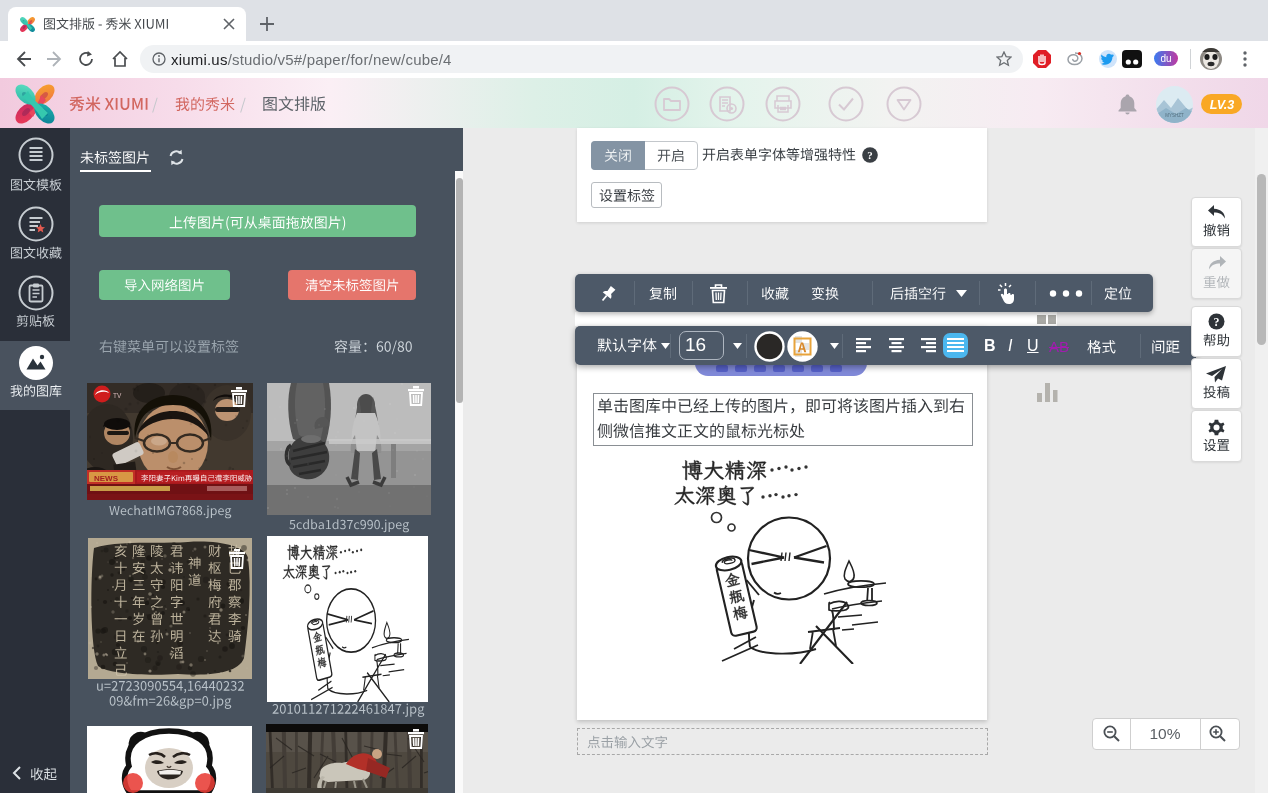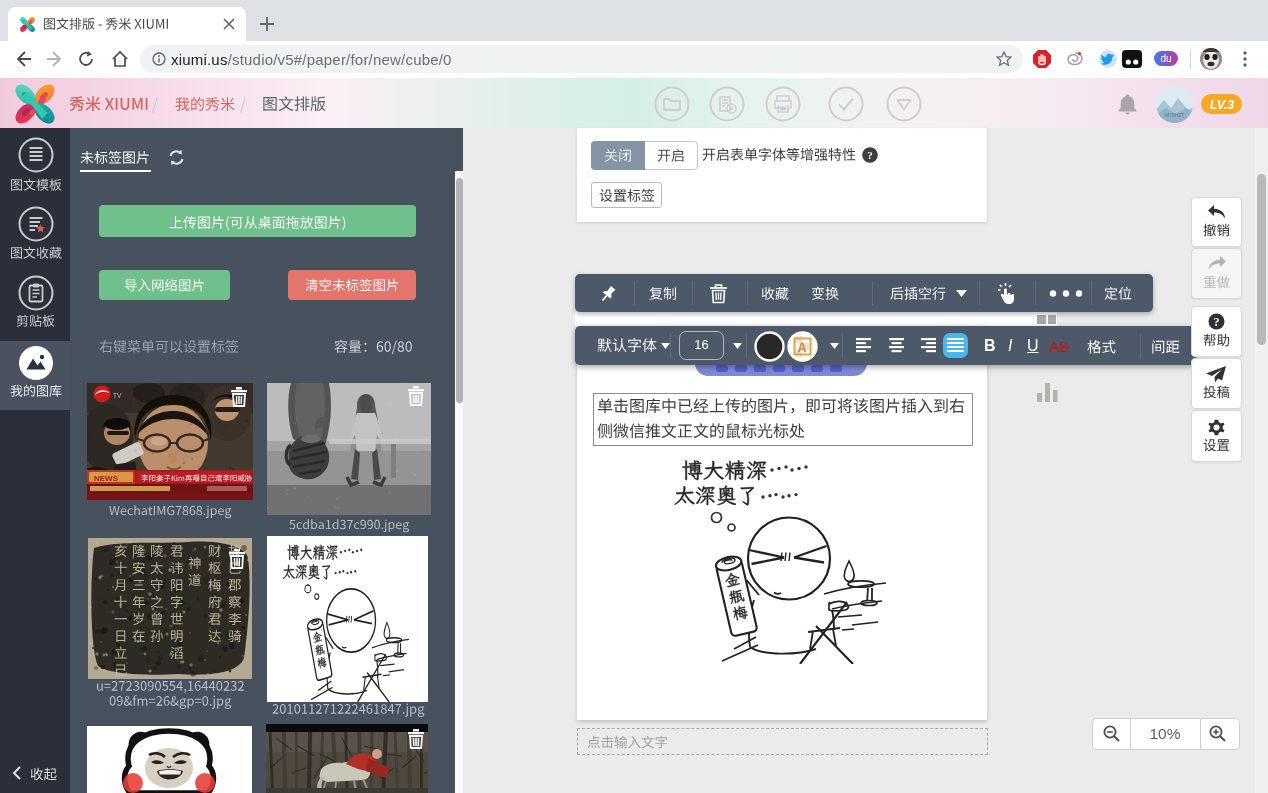--- a/index.html
+++ b/index.html
@@ -61,21 +61,21 @@
   </svg>
 <svg class="abs" style="left:111px;top:50px" width="18" height="18">
     <path d="M2 9 L9 2 L16 9 M4 8 L4 16 L14 16 L14 8" stroke="#494c4f" stroke-width="1.7" fill="none"></path>
   </svg>
 <div class="abs" style="left:140px;top:45px;width:883px;height:28px;background:#f0f2f4;border-radius:14px"></div>
 <svg class="abs" style="left:152px;top:52px" width="14" height="14">
     <circle cx="7" cy="7" r="6" stroke="#5f6368" stroke-width="1.3" fill="none"></circle>
     <path d="M7 6.2 L7 10.2" stroke="#5f6368" stroke-width="1.4"></path>
     <circle cx="7" cy="4" r="0.9" fill="#5f6368"></circle>
   </svg>
-<div class="abs" style="left:171px;top:51px;font-size:15px;color:#202124;letter-spacing:0.2px">xiumi.us<span style="color:#6b6f73">/studio/v5#/paper/for/new/cube/0</span></div>
+<div class="abs" style="left:171px;top:51px;font-size:15px;color:#202124;letter-spacing:0.2px">xiumi.us<span style="color:#6b6f73">/studio/v5#/paper/for/new/cube/4</span></div>
 <svg class="abs" style="left:996px;top:51px" width="16" height="16">
     <path d="M8 1 L10.1 5.6 L15 6.1 L11.3 9.4 L12.4 14.3 L8 11.7 L3.6 14.3 L4.7 9.4 L1 6.1 L5.9 5.6 Z" stroke="#6b6f73" stroke-width="1.3" fill="none"></path>
   </svg>
 <svg class="abs" style="left:1033px;top:50px" width="18" height="18">
     <path d="M5 0 L13 0 L18 5 L18 13 L13 18 L5 18 L0 13 L0 5 Z" fill="#e01e26"></path>
     <path d="M6 13 L6 6 M8 12 L8 4.5 M10 12 L10 4.5 M12 13 L12 6 M6 13 C6 15 12 15 12 13" stroke="#fff" stroke-width="1.4" fill="none"></path>
   </svg>
 <svg class="abs" style="left:1066px;top:50px" width="18" height="18">
     <path d="M9 3 C13 3 16 5.5 16 8.5 C16 12 12.5 14.5 8.5 14.5 C5 14.5 2 12.5 2 9.5 C2 6.5 5 4.5 8 4.8 C10.5 5 12 6.5 11.8 8.5 C11.6 10.3 10 11.5 8.5 11.2 C7.3 11 6.6 10 6.9 9" stroke="#9aa0a6" stroke-width="1.5" fill="none"></path>
     <circle cx="13.5" cy="3.5" r="1.6" fill="#d93025"></circle>
@@ -945,21 +945,21 @@
     <path transform="translate(0,14.70) scale(0.014000,-0.014000)" d="M224 378C203 197 148 54 36 -33C54 -44 85 -69 97 -83C164 -25 212 51 247 144C339 -29 489 -64 698 -64H932C935 -42 949 -6 960 12C911 11 739 11 702 11C643 11 588 14 538 23V225H836V295H538V459H795V532H211V459H460V44C378 75 315 134 276 239C286 280 294 324 300 370ZM426 826C443 796 461 758 472 727H82V509H156V656H841V509H918V727H558C548 760 522 810 500 847Z M1369 658V585H1914V658ZM1435 509C1465 370 1495 185 1503 80L1577 102C1567 204 1536 384 1503 525ZM1570 828C1589 778 1609 712 1617 669L1692 691C1682 734 1660 797 1641 847ZM1326 34V-38H1955V34H1748C1785 168 1826 365 1853 519L1774 532C1756 382 1716 169 1678 34ZM1286 836C1230 684 1136 534 1038 437C1051 420 1073 381 1081 363C1115 398 1148 439 1180 484V-78H1255V601C1294 669 1329 742 1357 815Z" fill="#fff"></path>
   </svg>
 <div class="abs" style="left:575px;top:326px;width:621px;height:39px;background:#4d5968;border-radius:5px;box-shadow:0 2px 6px rgba(0,0,0,0.35)"></div>
 <svg style="position:absolute;left:597.0px;top:335.2px;overflow:visible" width="64" height="21">
     <path transform="translate(0,15.75) scale(0.015000,-0.015000)" d="M760 760C801 710 850 640 871 597L924 631C901 673 851 739 809 788ZM165 701C182 652 194 588 196 546L236 557C233 597 220 661 202 710ZM203 119C211 63 215 -8 213 -55L265 -49C266 -3 261 69 251 124ZM301 119C318 69 331 3 333 -40L384 -28C380 13 366 79 347 129ZM402 125C421 84 439 32 444 -2L494 17C488 50 470 101 449 140ZM114 142C96 88 65 11 33 -37L86 -62C116 -12 144 65 164 120ZM371 711C362 664 342 592 327 550L361 536C378 576 398 641 416 694ZM683 839V612L682 551H515V480H679C667 313 624 126 479 -32C499 -44 523 -61 537 -76C644 45 698 181 725 316C766 147 830 7 928 -76C940 -57 963 -31 980 -18C856 74 785 264 749 480H950V551H748L749 612V839ZM148 752H266V505H148ZM315 752H426V505H315ZM82 378V317H257V239L60 229L65 162C179 170 341 180 498 191L499 252L323 242V317H484V378H323V450H486V806H89V450H257V378Z M1142 775C1192 729 1260 663 1292 625L1345 680C1311 717 1242 778 1192 821ZM1622 839C1620 500 1625 149 1372 -28C1392 -40 1416 -63 1429 -80C1563 17 1630 161 1663 327C1701 186 1772 17 1913 -79C1926 -60 1948 -38 1968 -24C1749 117 1703 434 1690 531C1697 631 1697 736 1698 839ZM1047 526V454H1215V111C1215 63 1181 29 1160 15C1174 2 1195 -24 1202 -40C1216 -21 1243 0 1434 134C1427 149 1417 177 1412 197L1288 114V526Z M2460 363V300H2069V228H2460V14C2460 0 2455 -5 2437 -6C2419 -6 2354 -6 2287 -4C2300 -24 2314 -58 2319 -79C2404 -79 2457 -78 2492 -67C2528 -54 2539 -32 2539 12V228H2930V300H2539V337C2627 384 2717 452 2779 516L2728 555L2711 551H2233V480H2635C2584 436 2519 392 2460 363ZM2424 824C2443 798 2462 765 2475 736H2080V529H2154V664H2843V529H2920V736H2563C2549 769 2523 814 2497 847Z M3251 836C3201 685 3119 535 3030 437C3045 420 3067 380 3074 363C3104 397 3133 436 3160 479V-78H3232V605C3266 673 3296 745 3321 816ZM3416 175V106H3581V-74H3654V106H3815V175H3654V521C3716 347 3812 179 3916 84C3930 104 3955 130 3973 143C3865 230 3761 398 3702 566H3954V638H3654V837H3581V638H3298V566H3536C3474 396 3369 226 3259 138C3276 125 3301 99 3313 81C3419 177 3517 342 3581 518V175Z" fill="#fff"></path>
   </svg>
 <svg class="abs" style="left:661px;top:343px" width="9" height="6">
     <path d="M0 0 L9 0 L4.5 6 Z" fill="#fff"></path>
   </svg>
 <div class="abs" style="left:679px;top:331px;width:45px;height:29px;border:1.5px solid #aeb6c0;border-radius:7px;box-sizing:border-box"></div>
-<div class="abs" style="left:685px;top:331px;width:33px;height:29px;color:#fff;font-size:13px;line-height:28px;text-align:center">16</div>
+<div class="abs" style="left:685px;top:331px;width:33px;height:29px;color:#fff;font-size:19px;line-height:28px;text-align:left">16</div>
 <svg class="abs" style="left:733px;top:343px" width="9" height="6">
     <path d="M0 0 L9 0 L4.5 6 Z" fill="#fff"></path>
   </svg>
 <svg class="abs" style="left:754px;top:331px" width="31" height="31">
     <circle cx="15.5" cy="15.5" r="15.2" fill="#fff"></circle>
     <circle cx="15.5" cy="15.5" r="12.8" fill="#2a2826"></circle>
   </svg>
 <svg class="abs" style="left:787px;top:331px" width="31" height="31">
     <circle cx="15.5" cy="15.5" r="15.2" fill="#fff"></circle>
     <rect x="8" y="5" width="7" height="7" fill="#e4e4e4"></rect>
@@ -993,21 +993,21 @@
     <rect x="7" y="12" width="10" height="2.2" fill="#fff"></rect>
   </svg>
 <div class="abs" style="left:943px;top:333px;width:25px;height:25px;background:#4bb7ef;border-radius:7px"></div>
 <div class="abs" style="left:947px;top:337.5px;width:17px;height:2.3px;background:#fff"></div>
 <div class="abs" style="left:947px;top:341.6px;width:17px;height:2.3px;background:#fff"></div>
 <div class="abs" style="left:947px;top:345.7px;width:17px;height:2.3px;background:#fff"></div>
 <div class="abs" style="left:947px;top:349.8px;width:17px;height:2.3px;background:#fff"></div>
 <div class="abs" style="left:984px;top:337px;font-size:16px;font-weight:bold;color:#fff">B</div>
 <div class="abs" style="left:1008px;top:337px;font-size:16px;font-style:italic;color:#fff">I</div>
 <div class="abs" style="left:1027px;top:337px;font-size:16px;color:#fff;text-decoration:underline">U</div>
-<div class="abs" style="left:1049px;top:338px;font-size:15px;color:#b91c1c;text-decoration:line-through">AB</div>
+<div class="abs" style="left:1049px;top:338px;font-size:15px;color:#a21caf;text-decoration:line-through">AB</div>
 <svg style="position:absolute;left:1087.0px;top:336.8px;overflow:visible" width="33" height="20">
     <path transform="translate(0,15.23) scale(0.014500,-0.014500)" d="M575 667H794C764 604 723 546 675 496C627 545 590 597 563 648ZM202 840V626H52V555H193C162 417 95 260 28 175C41 158 60 129 67 109C117 175 165 284 202 397V-79H273V425C304 381 339 327 355 299L400 356C382 382 300 481 273 511V555H387L363 535C380 523 409 497 422 484C456 514 490 550 521 590C548 543 583 495 626 450C541 377 441 323 341 291C356 276 375 248 384 230C410 240 436 250 462 262V-81H532V-37H811V-77H884V270L930 252C941 271 962 300 977 315C878 345 794 392 726 449C796 522 853 610 889 713L842 735L828 732H612C628 761 642 791 654 822L582 841C543 739 478 641 403 570V626H273V840ZM532 29V222H811V29ZM511 287C570 318 625 356 676 401C725 358 782 319 847 287Z M1709 791C1761 755 1823 701 1853 665L1905 712C1875 747 1811 798 1760 833ZM1565 836C1565 774 1567 713 1570 653H1055V580H1575C1601 208 1685 -82 1849 -82C1926 -82 1954 -31 1967 144C1946 152 1918 169 1901 186C1894 52 1883 -4 1855 -4C1756 -4 1678 241 1653 580H1947V653H1649C1646 712 1645 773 1645 836ZM1059 24 1083 -50C1211 -22 1395 20 1565 60L1559 128L1345 82V358H1532V431H1090V358H1270V67Z" fill="#fff"></path>
   </svg>
 <div class="abs" style="left:1140px;top:334px;width:1px;height:24px;background:#5f6b79"></div>
 <svg style="position:absolute;left:1151.0px;top:336.8px;overflow:visible" width="33" height="20">
     <path transform="translate(0,15.23) scale(0.014500,-0.014500)" d="M91 615V-80H168V615ZM106 791C152 747 204 684 227 644L289 684C265 726 211 785 164 827ZM379 295H619V160H379ZM379 491H619V358H379ZM311 554V98H690V554ZM352 784V713H836V11C836 -2 832 -6 819 -7C806 -7 765 -8 723 -6C733 -25 743 -57 747 -75C808 -75 851 -75 878 -63C904 -50 913 -31 913 11V784Z M1152 732H1345V556H1152ZM1551 488H1817V284H1551ZM1942 788H1476V-40H1960V33H1551V213H1888V559H1551V714H1942ZM1035 37 1054 -34C1158 -5 1301 35 1437 73L1428 139L1298 104V281H1429V347H1298V491H1413V797H1086V491H1228V85L1151 65V390H1087V49Z" fill="#fff"></path>
   </svg>
 <div class="abs" style="left:1191px;top:197px;width:51px;height:50px;background:#fff;border:1px solid #d9d9d9;border-radius:4px;box-sizing:border-box;box-shadow:0 1px 2px rgba(0,0,0,0.08)"></div>
 <svg class="abs" style="left:1206px;top:204px" width="22" height="16">
     <path d="M8 1 L2 6.5 L8 12 L8 8.5 C13 8.5 16.5 10 19 14.5 C19 9 15 5 8 4.7 Z" fill="#2e3338"></path>

